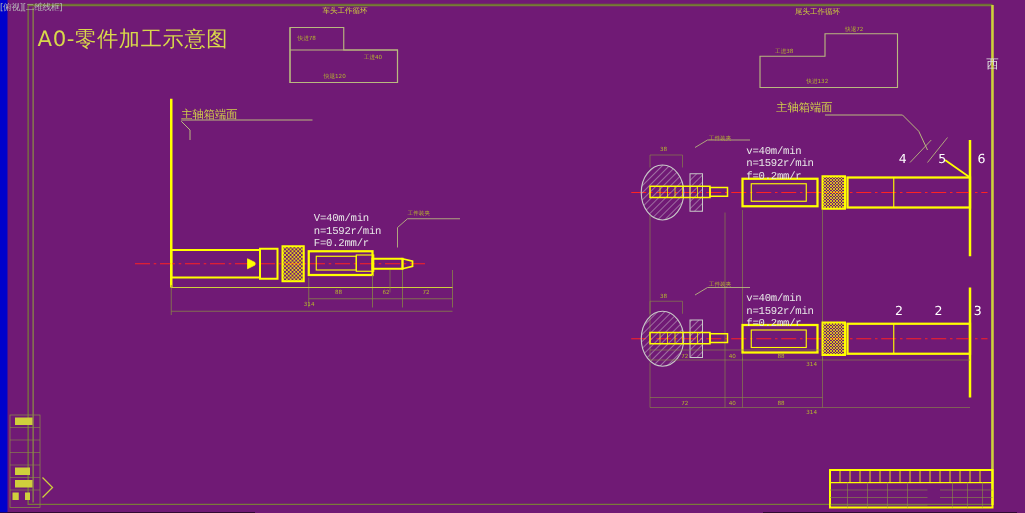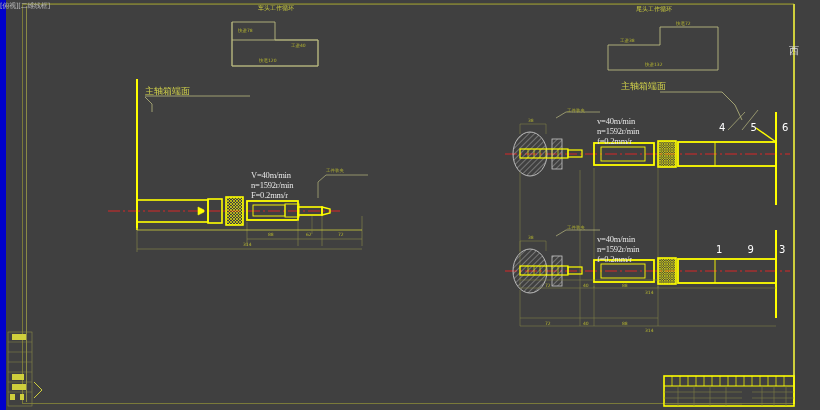--- a/index.html
+++ b/index.html
@@ -5,21 +5,21 @@
   * { box-sizing: border-box; margin: 0; padding: 0; }
   html, body {
     width: 820px; height: 410px;
     background: #000;
     font-family: "DejaVu Sans", "Liberation Sans", sans-serif;
     overflow: hidden;
   }
   #stage {
     position: relative;
     width: 820px; height: 410px;
-    background: #404040;
+    background: #701a75;
   }
   
   .blue-strip {
     position: absolute; left: 0; top: 0;
     width: 6px; height: 410px;
     background: #0000cc;
   }
   
   .viewport-label {
     position: absolute; left: 0px; top: 1px;
@@ -75,21 +75,21 @@
     white-space: nowrap;
     font-family: "DejaVu Sans", sans-serif;
   }
   .cad-txt.sm { font-size: 4.5px; color: #b5b52f; }
   .param-txt {
     position: absolute;
     color: #e7e7e7;
     font-size: 8.5px;
     line-height: 10.5px;
     white-space: pre;
-    font-family: Liberation Serif, serif;
+    font-family: Liberation Mono, monospace;
     letter-spacing: -0.2px;
   }
   .bignum {
     position: absolute;
     color: #ffffff;
     font-size: 11px;
     letter-spacing: 6px;
     white-space: nowrap;
     font-family: "DejaVu Sans", sans-serif;
   }
@@ -116,20 +116,21 @@
 
   <div class="blue-strip"></div>
 
   <div class="viewport-label">[俯视][二维线框]</div>
 
   <div class="sheet-top-thin"></div>
   <div class="sheet-outer"></div>
   <div class="sheet-inner"></div>
   <div class="sheet-right"></div>
 
+  <div class="main-title">A0-零件加工示意图</div>
 
 
   <div class="edge-cn" style="left:789px; top:44px;">西</div>
 
   <svg class="layer" viewBox="0 0 820 410">
     <defs>
       <pattern id="hatch45" width="4" height="4" patternTransform="rotate(45)" patternUnits="userSpaceOnUse">
         <line x1="0" y1="0" x2="0" y2="4" stroke="#d8d8d8" stroke-width="0.7"></line>
       </pattern>
       <pattern id="knurl" width="3" height="3" patternUnits="userSpaceOnUse">
@@ -369,21 +370,21 @@
   <div class="cad-txt sm" style="left:567px; top:108px;">工件装夹</div>
   <div class="cad-txt sm" style="left:545px; top:283px;">72</div>
   <div class="cad-txt sm" style="left:583px; top:283px;">40</div>
   <div class="cad-txt sm" style="left:622px; top:283px;">88</div>
   <div class="cad-txt sm" style="left:645px; top:290px;">314</div>
   <div class="cad-txt sm" style="left:528px; top:118px;">38</div>
 
   <div class="param-txt" style="left:597px; top:234px;">v=40m/min</div>
   <div class="param-txt" style="left:597px; top:244px;">n=1592r/min</div>
   <div class="param-txt" style="left:597px; top:254px;">f=0.2mm/r</div>
-  <div class="bignum" style="left:716px; top:244px; font-size:10px; letter-spacing:11px;">1  9  3</div>
+  <div class="bignum" style="left:716px; top:244px; font-size:10px; letter-spacing:11px;">2  2  3</div>
   <div class="cad-txt sm" style="left:567px; top:225px;">工件装夹</div>
   <div class="cad-txt sm" style="left:545px; top:321px;">72</div>
   <div class="cad-txt sm" style="left:583px; top:321px;">40</div>
   <div class="cad-txt sm" style="left:622px; top:321px;">88</div>
   <div class="cad-txt sm" style="left:645px; top:328px;">314</div>
   <div class="cad-txt sm" style="left:528px; top:235px;">38</div>
 
 </div>
 
 </body></html>

